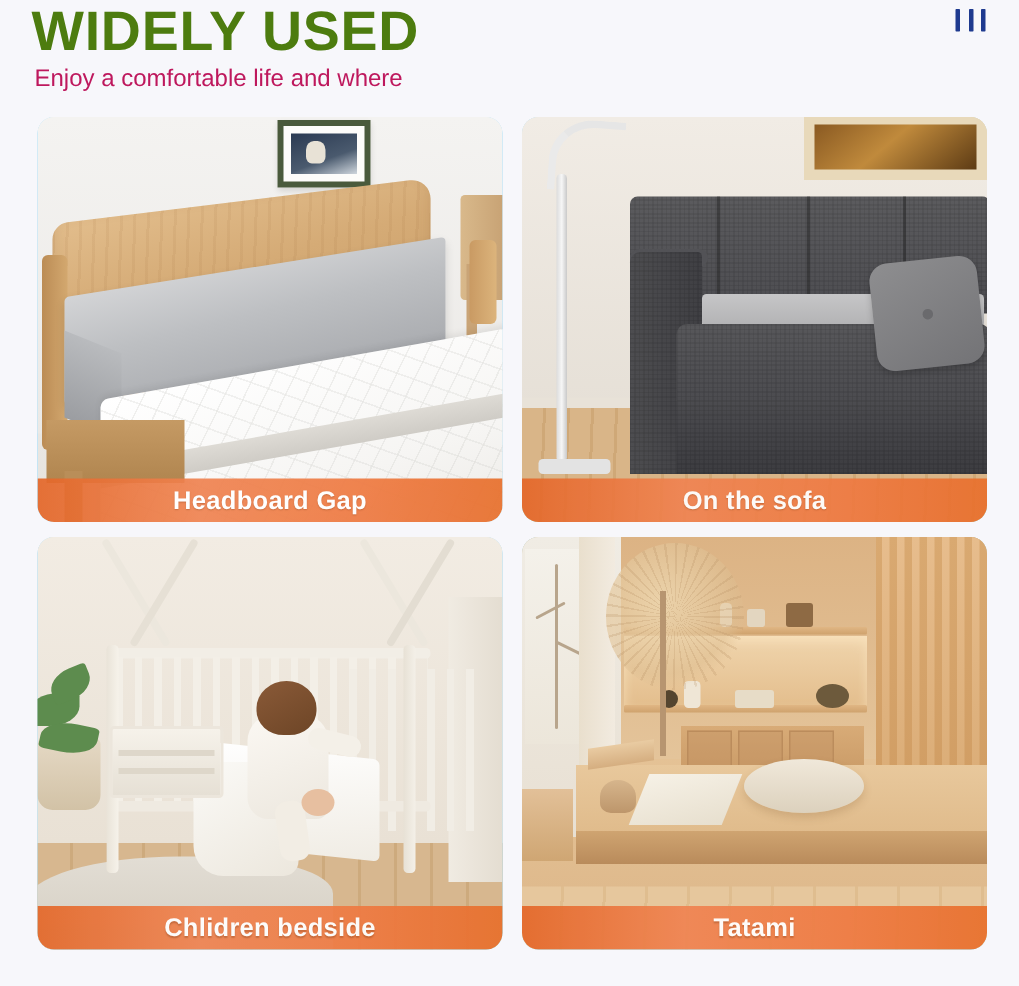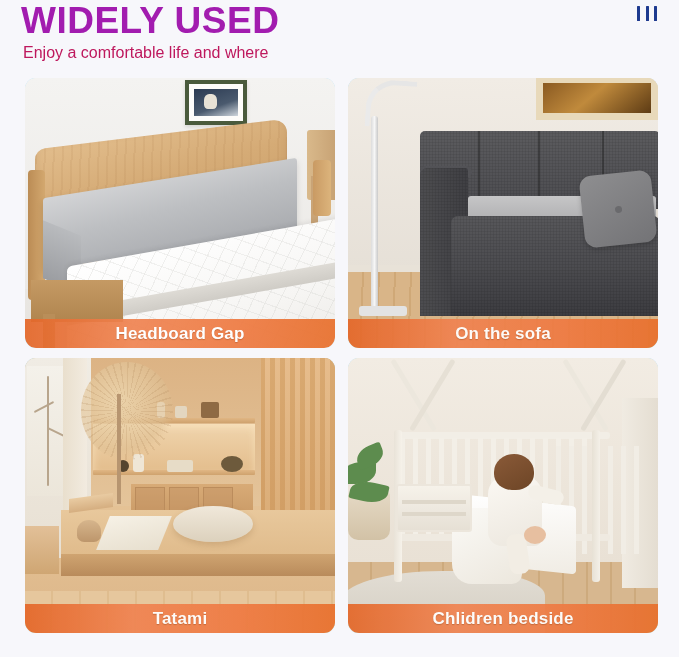--- a/index.html
+++ b/index.html
@@ -15,21 +15,21 @@
 
   
   .header { position: absolute; left: 0; top: 0; width: 679px; height: 78px; }
 
   .title {
     position: absolute;
     left: 21px; top: 1px;
     font-size: 37px;
     font-weight: bold;
     letter-spacing: 0.5px;
-    color: #a21caf;
+    color: #4d7c0f;
     line-height: 40px;
     white-space: nowrap;
   }
 
   .subtitle {
     position: absolute;
     left: 23px; top: 43px;
     font-size: 16px;
     font-weight: 400;
     color: #be185d;
@@ -277,20 +277,54 @@
       <div class="seat">
           <div class="fabric"></div>
         </div>
       <div class="skirt">
           <div class="fabric"></div>
         </div>
       <div class="pillow"></div>
     </div>
     <div class="caption">
       <span>On the sofa</span>
+    </div>
+  </div>
+
+  <div class="card">
+    <div class="scene s3">
+      <div class="wall"></div>
+      <div class="floor"></div>
+      <div class="rug"></div>
+      <div class="curtain"></div>
+      <div class="plant-pot"></div>
+      <div class="leaf" style="left:-6px;top:104px;width:34px;height:22px;"></div>
+      <div class="leaf" style="left:2px;top:124px;width:38px;height:20px;transform:rotate(12deg);"></div>
+      <div class="leaf" style="left:8px;top:88px;width:28px;height:20px;transform:rotate(-22deg);"></div>
+      <div class="roof-l"></div>
+      <div class="roof-l2"></div>
+      <div class="roof-r"></div>
+      <div class="roof-r2"></div>
+      <div class="rail-top"></div>
+      <div class="slats"></div>
+      <div class="slats2"></div>
+      <div class="rail-bot"></div>
+      <div class="post-l"></div>
+      <div class="post-r"></div>
+      <div class="mattress"></div>
+      <div class="blanket"></div>
+      <div class="gate"></div>
+      <div class="child-body"></div>
+      <div class="child-head"></div>
+      <div class="child-arm"></div>
+      <div class="child-leg"></div>
+      <div class="child-foot"></div>
+    </div>
+    <div class="caption">
+      <span>Chlidren bedside</span>
     </div>
   </div>
 
   <div class="card">
     <div class="scene s4">
       <div class="backwall"></div>
       <div class="leftwall"></div>
       <div class="leftart">
         <div class="branch" style="left:20px;top:10px;width:2px;height:110px;"></div>
         <div class="branch" style="left:6px;top:40px;width:22px;height:2px;transform:rotate(-28deg);"></div>
@@ -332,47 +366,13 @@
       <div class="stool"></div>
       <div class="cushion"></div>
       <div class="bench"></div>
       <div class="floor"></div>
     </div>
     <div class="caption">
       <span>Tatami</span>
     </div>
   </div>
 
-  <div class="card">
-    <div class="scene s3">
-      <div class="wall"></div>
-      <div class="floor"></div>
-      <div class="rug"></div>
-      <div class="curtain"></div>
-      <div class="plant-pot"></div>
-      <div class="leaf" style="left:-6px;top:104px;width:34px;height:22px;"></div>
-      <div class="leaf" style="left:2px;top:124px;width:38px;height:20px;transform:rotate(12deg);"></div>
-      <div class="leaf" style="left:8px;top:88px;width:28px;height:20px;transform:rotate(-22deg);"></div>
-      <div class="roof-l"></div>
-      <div class="roof-l2"></div>
-      <div class="roof-r"></div>
-      <div class="roof-r2"></div>
-      <div class="rail-top"></div>
-      <div class="slats"></div>
-      <div class="slats2"></div>
-      <div class="rail-bot"></div>
-      <div class="post-l"></div>
-      <div class="post-r"></div>
-      <div class="mattress"></div>
-      <div class="blanket"></div>
-      <div class="gate"></div>
-      <div class="child-body"></div>
-      <div class="child-head"></div>
-      <div class="child-arm"></div>
-      <div class="child-leg"></div>
-      <div class="child-foot"></div>
-    </div>
-    <div class="caption">
-      <span>Chlidren bedside</span>
-    </div>
-  </div>
-
 </div>
 
 </body></html>

